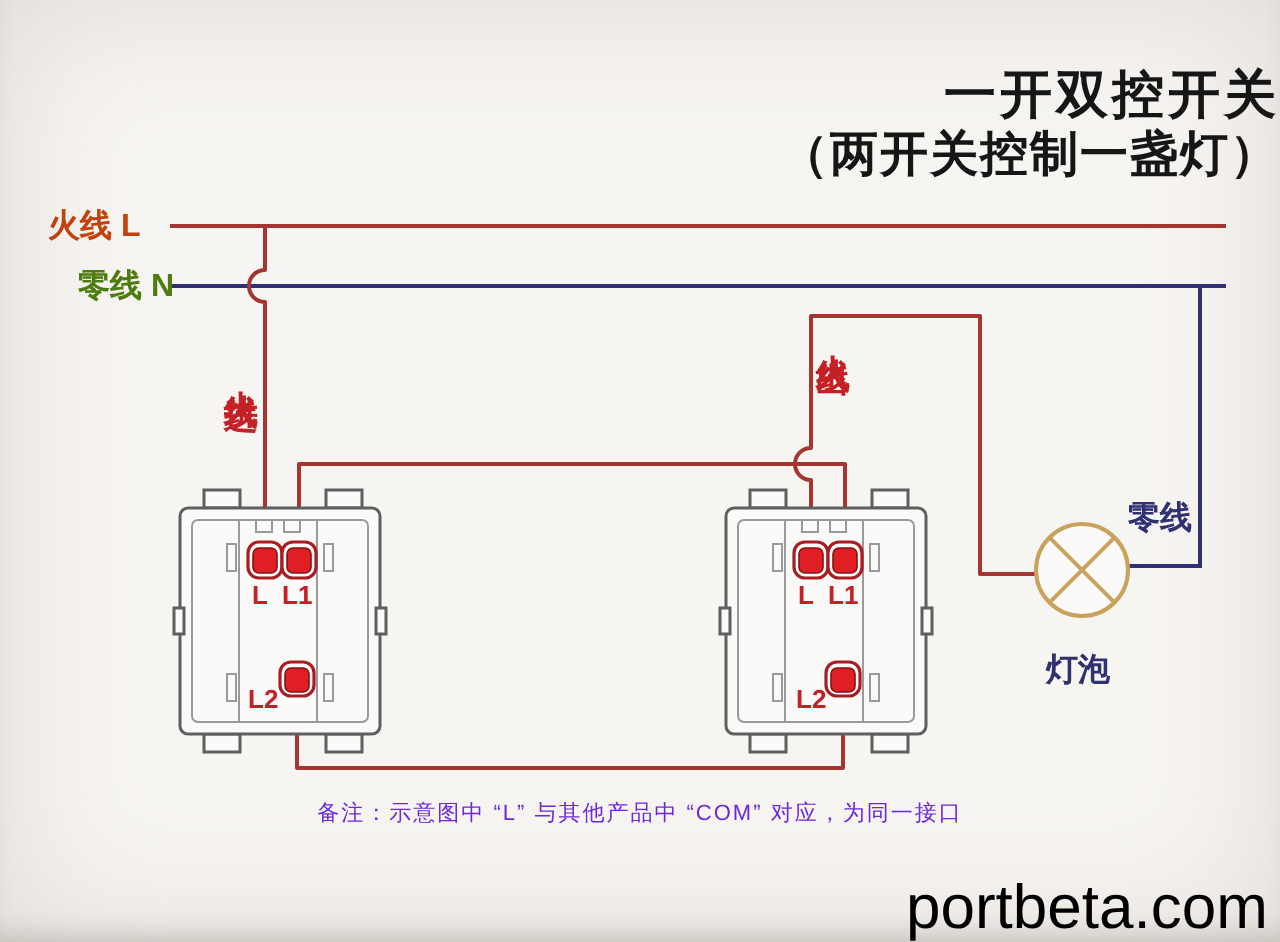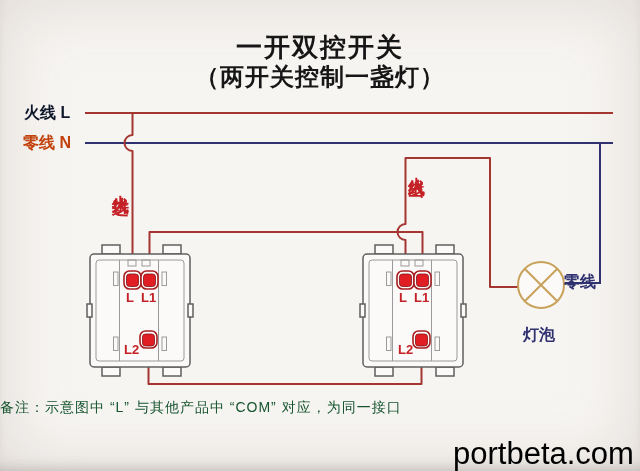--- a/index.html
+++ b/index.html
@@ -4,32 +4,32 @@
 <style>
   html,body{margin:0;padding:0;}
   .stage{
     position:relative;width:640px;height:471px;overflow:hidden;
     background:#f7f5f2;
     box-shadow:inset 0 0 70px rgba(140,125,112,.22), inset 0 -10px 14px -8px rgba(90,78,70,.30);
     font-family:"Liberation Sans", sans-serif;
   }
   .stage svg{position:absolute;left:0;top:0;}
   .txt{position:absolute;white-space:nowrap;}
-  .title1{left:0;right:0;top:30px;text-align:center;font-size:26px;font-weight:700;color:#161616;letter-spacing:2px;}
-  .title2{left:0;right:0;top:61px;text-align:center;font-size:24px;font-weight:700;color:#161616;letter-spacing:1px;}
+  .title1{left:0;right:0;top:30px;text-align:right;font-size:26px;font-weight:700;color:#161616;letter-spacing:2px;}
+  .title2{left:0;right:0;top:61px;text-align:right;font-size:24px;font-weight:700;color:#161616;letter-spacing:1px;}
   .bus-label{font-size:16px;font-weight:700;}
-  .live-label{left:24px;top:103px;color:#0f172a;}
-  .neutral-label{left:23px;top:133px;color:#c2410c;}
+  .live-label{left:24px;top:103px;color:#c2410c;}
+  .neutral-label{left:39px;top:133px;color:#4d7c0f;}
   .vtext{writing-mode:vertical-rl;text-orientation:upright;font-weight:700;color:#c42026;font-size:17px;letter-spacing:2px;line-height:20px;}
   .live-in{left:110px;top:181px;}
   .live-out{left:406px;top:163px;}
   .term-label{font-size:13px;font-weight:700;color:#c42026;}
-  .neutral-ann{left:564px;top:272px;font-size:16px;font-weight:700;color:#2f3170;text-align:center;}
+  .neutral-ann{left:564px;top:249px;font-size:16px;font-weight:700;color:#2f3170;text-align:center;}
   .lamp-label{left:523px;top:325px;font-size:16px;font-weight:700;color:#2f3170;}
-  .footnote{left:0;right:0;top:399px;text-align:left;font-size:14px;color:#14532d;letter-spacing:1px;}
+  .footnote{left:0;right:0;top:399px;text-align:center;font-size:11px;color:#6d28d9;letter-spacing:1px;}
   .watermark{left:453px;top:436px;font-size:31px;color:#000000;}
 </style>
 </head>
 <body>
 
 <div class="stage">
 
   <svg width="640" height="471" viewBox="0 0 640 471">
 
     <g stroke="#2f3170" stroke-width="2" fill="none">

